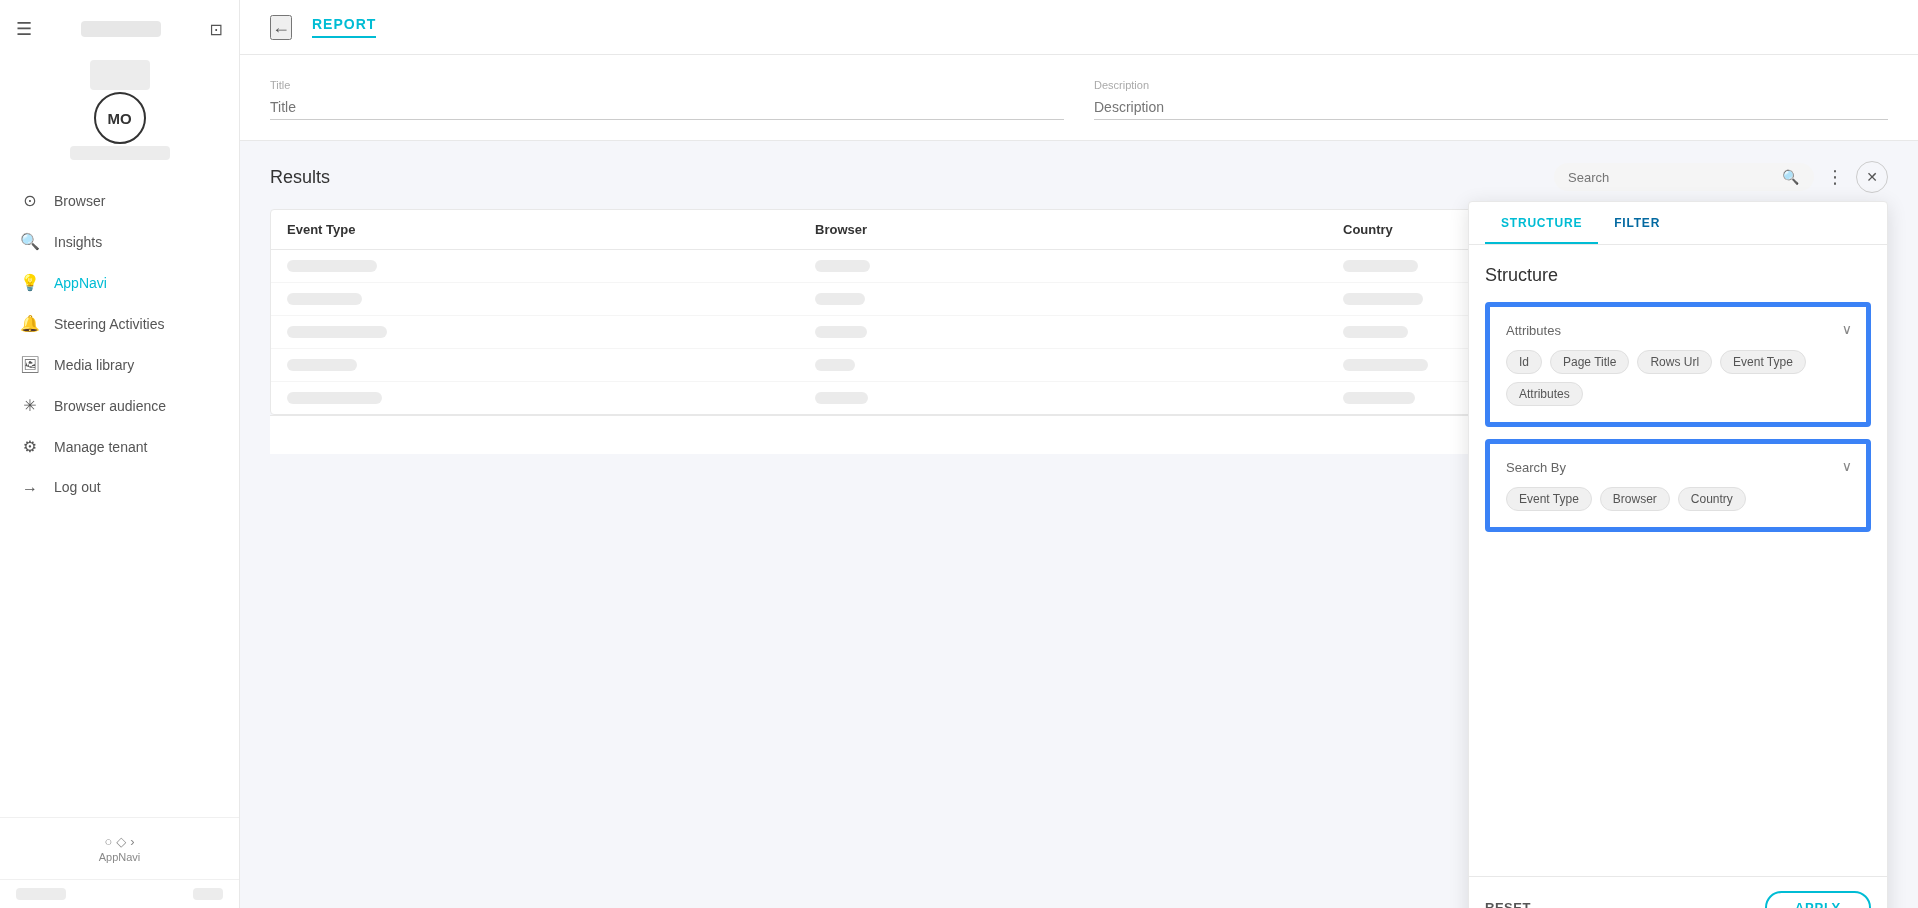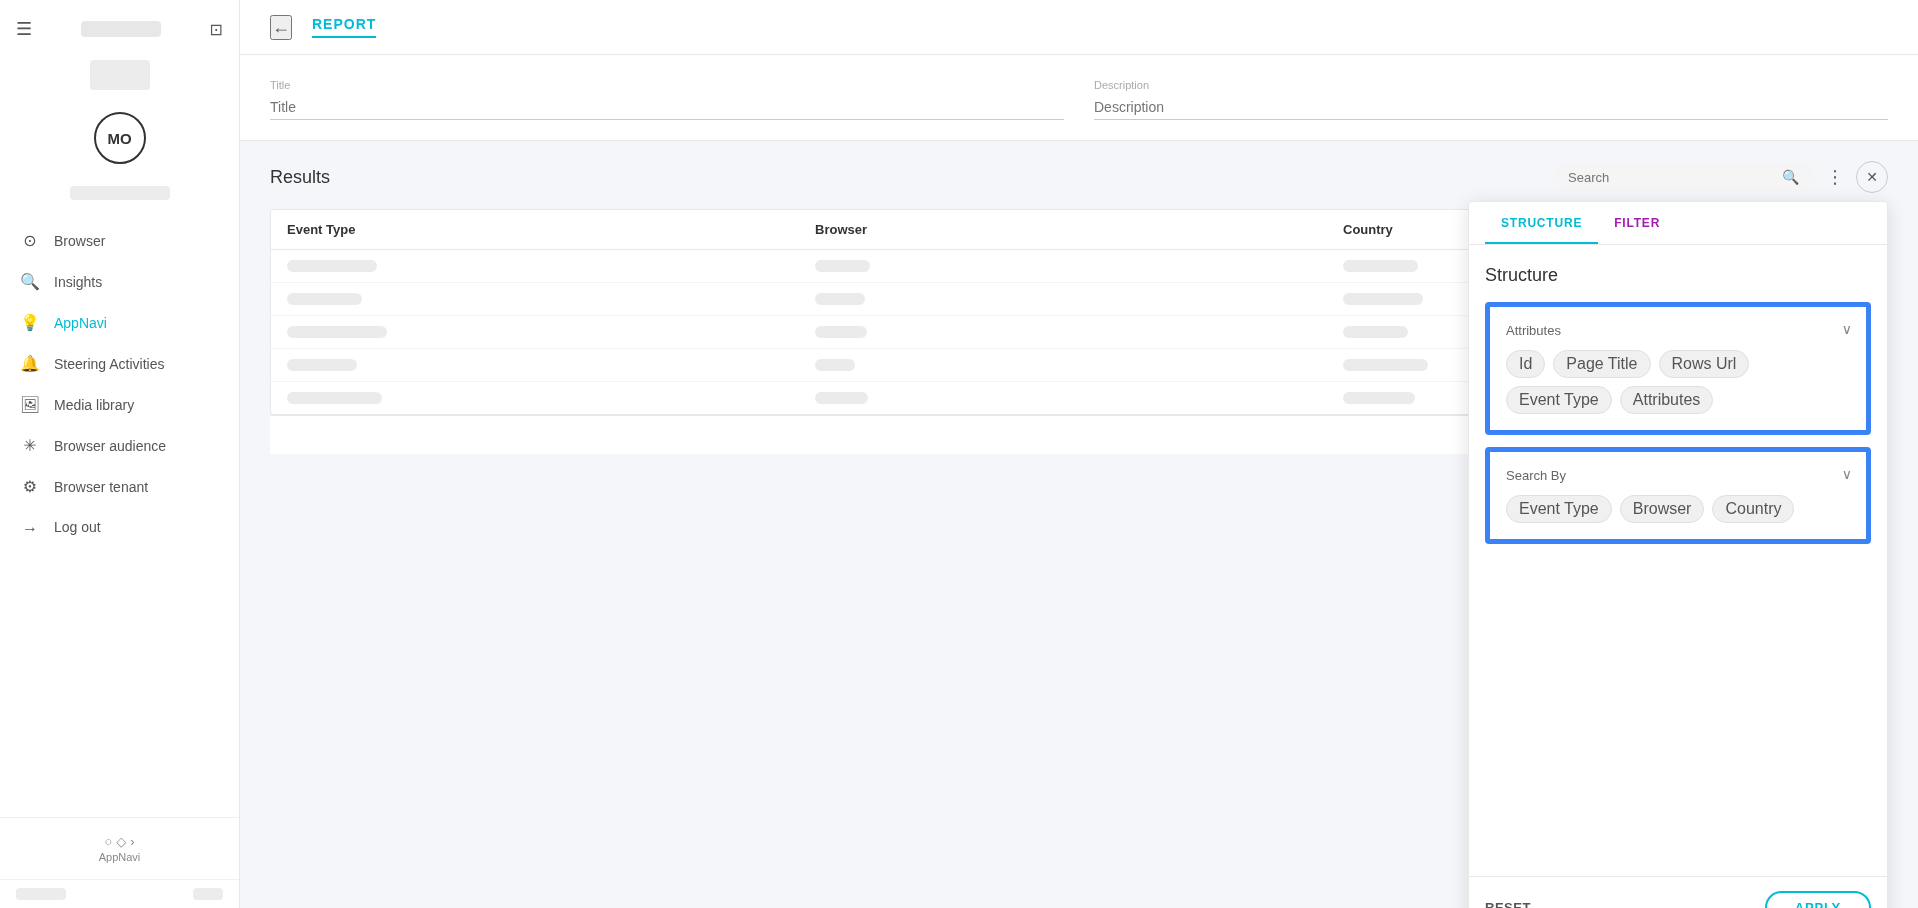--- a/index.html
+++ b/index.html
@@ -37,21 +37,21 @@
     .sidebar-inbox-icon {
       font-size: 16px;
       color: #555;
       cursor: pointer;
     }
     .sidebar-avatar-area {
       display: flex;
       flex-direction: column;
       align-items: center;
       padding: 10px 0 16px;
-      gap: 22px;
+      gap: 2px;
     }
     .avatar-blur {
       width: 60px;
       height: 30px;
       background: #d0d0d0;
       border-radius: 4px;
       opacity: 0.4;
     }
     .avatar-circle {
       width: 52px;
@@ -348,21 +348,21 @@
     .panel-tabs {
       display: flex;
       border-bottom: 1px solid #e8e8e8;
       padding: 0 16px;
     }
     .panel-tab {
       padding: 14px 16px 12px;
       font-size: 12px;
       font-weight: 600;
       letter-spacing: 0.8px;
-      color: #a21caf;
+      color: #0369a1;
       cursor: pointer;
       border-bottom: 2px solid transparent;
       text-transform: uppercase;
     }
     .panel-tab.active {
       color: #00bcd4;
       border-bottom: 2px solid #00bcd4;
     }
     .panel-content {
       flex: 1;
@@ -399,21 +399,21 @@
     .chips {
       display: flex;
       flex-wrap: wrap;
       gap: 8px;
     }
     .chip {
       background: #f0f0f0;
       border: 1px solid #e0e0e0;
       border-radius: 14px;
       padding: 4px 12px;
-      font-size: 16px;
+      font-size: 12px;
       color: #555;
       cursor: pointer;
     }
     .panel-footer {
       border-top: 1px solid #e8e8e8;
       padding: 14px 16px;
       display: flex;
       align-items: center;
       justify-content: space-between;
     }
@@ -475,21 +475,21 @@
       <div class="nav-item">
         <span class="nav-icon">🖼</span>
         <span class="nav-label">Media library</span>
       </div>
       <div class="nav-item">
         <span class="nav-icon">✳</span>
         <span class="nav-label">Browser audience</span>
       </div>
       <div class="nav-item">
         <span class="nav-icon">⚙</span>
-        <span class="nav-label">Browser tenant</span>
+        <span class="nav-label">Manage tenant</span>
       </div>
       <div class="nav-item">
         <span class="nav-icon">→</span>
         <span class="nav-label">Log out</span>
       </div>
     </nav>
   <div class="sidebar-footer">
     <div class="appnavi-logo">
       <div class="appnavi-icons">
         <span>○</span>

